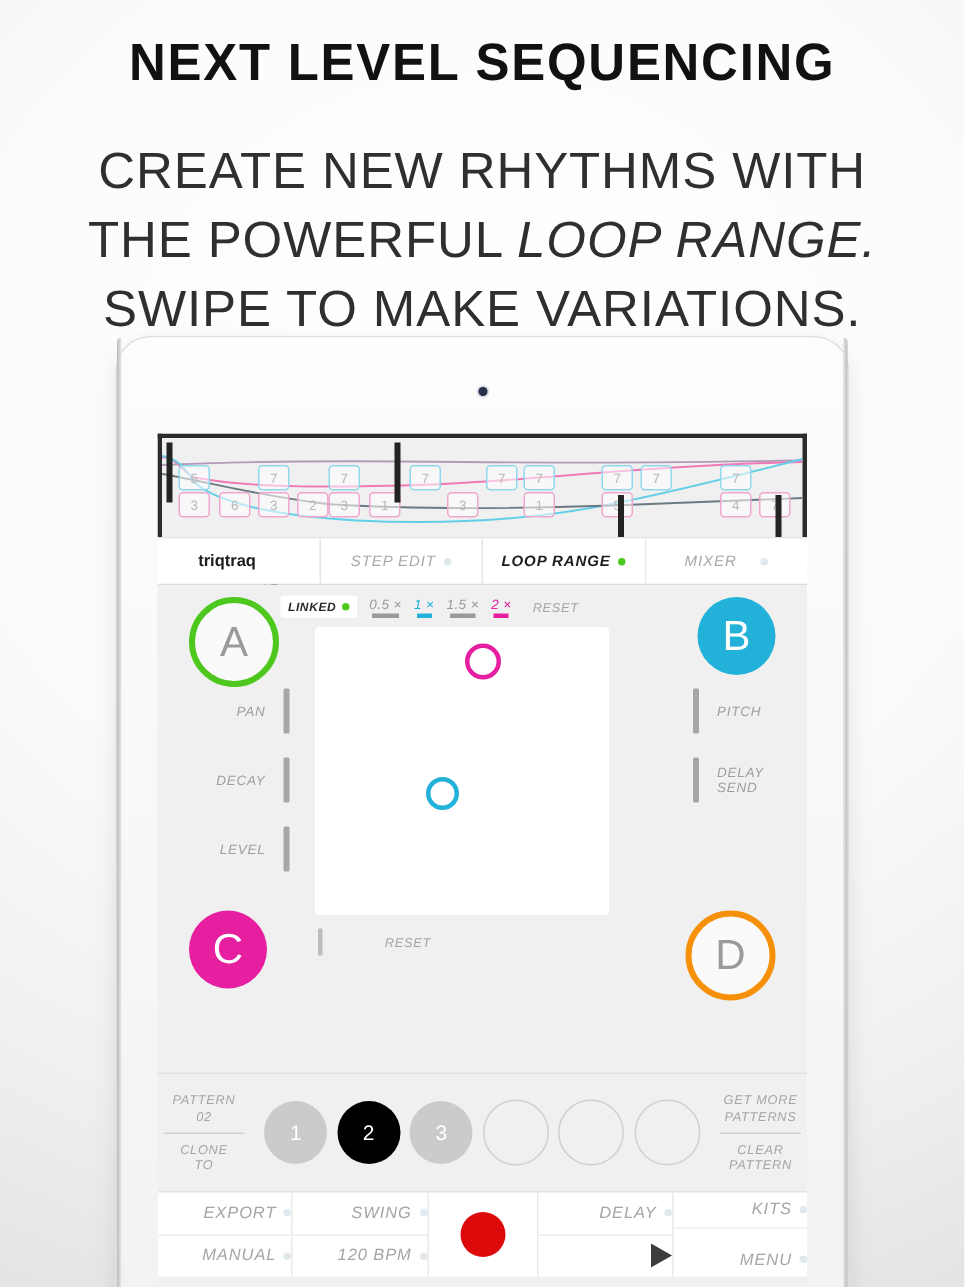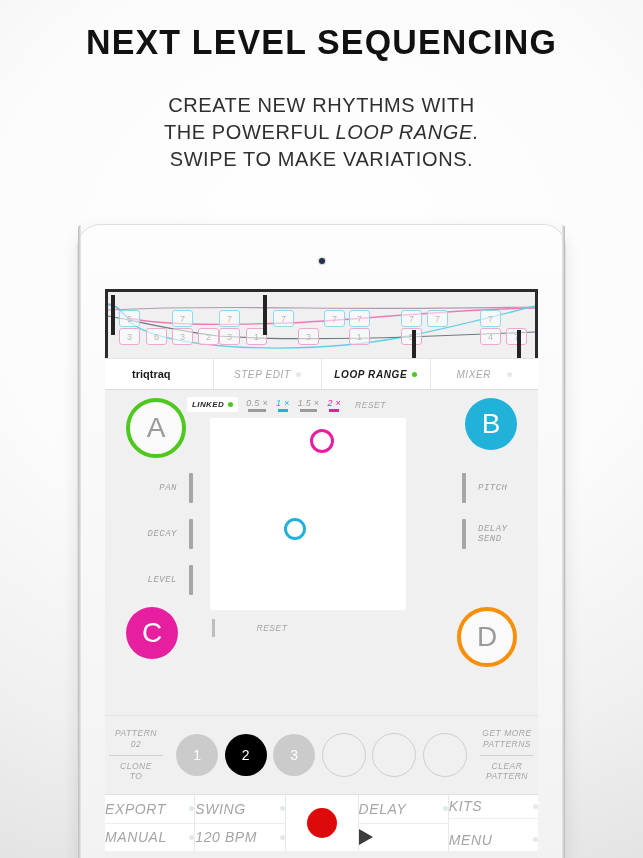--- a/index.html
+++ b/index.html
@@ -26,21 +26,21 @@
     letter-spacing:1.2px;
     color:#111111;
     line-height:1.05;
     font-stretch:condensed;
     transform:scaleX(.97);
   }
   #subhead{
     position:absolute;left:0;right:0;top:92px;
     text-align:center;
     color:#2f2f2f;
-    font-size:20px;
+    font-size:34px;
     line-height:1.35;
     letter-spacing:.6px;
     font-weight:300;
   }
   #subhead .ln{display:block;}
   #subhead .ital{font-style:italic;}
 
   
   #device{
     position:absolute;
@@ -165,21 +165,21 @@
 
   
   #reset-bottom{
     position:absolute;left:105px;top:228px;width:196px;height:20px;
     display:flex;align-items:center;
   }
   #reset-bottom .vbar{width:2.5px;height:18px;background:#bdbdbd;margin-left:2px;}
   #reset-bottom .lbl{margin-left:42px;font-size:8.5px;font-style:italic;color:#a5a5a5;letter-spacing:.5px;}
 
   
-  .params{position:absolute;top:82px;width:80px;font-family:Liberation Mono, monospace;}
+  .params{position:absolute;top:68px;width:80px;}
   #params-left{left:8px;}
   #params-right{right:8px;}
   .prow{
     display:flex;align-items:center;height:32px;margin-bottom:14px;
     font-size:9px;font-style:italic;color:#9f9f9f;letter-spacing:.5px;
   }
   #params-left .prow{justify-content:flex-end;}
   #params-right .prow{justify-content:flex-start;margin-left:12px;}
   .pbar{width:4px;height:30px;background:#a6a6a6;border-radius:1px;}
   #params-left .pbar{margin-left:12px;}
@@ -214,22 +214,22 @@
 
   
   #toolbar{
     position:relative;height:56px;background:#ffffff;
     border-top:1px solid #e1e1e1;
     display:flex;
   }
   .tcol{flex:1;border-right:1px solid #e9e9e9;display:flex;flex-direction:column;}
   .tcol:last-child{border-right:none;gap:10px;}
   .tcell{
-    flex:1;display:flex;align-items:center;justify-content:space-between;gap:5px;
-    font-size:14px;font-style:italic;color:#a5a5a5;letter-spacing:.6px;
+    flex:1;display:flex;align-items:center;justify-content:flex-end;gap:5px;
+    font-size:11px;font-style:italic;color:#a5a5a5;letter-spacing:.6px;
   }
   .tcell.top{border-bottom:1px solid #ededed;}
   .tcol.rec{flex:0 0 72px;align-items:center;justify-content:center;}
   #rec-dot{width:30px;height:30px;border-radius:50%;background:#dc0a0a;}
   #play-tri{
     width:0;height:0;border-left:14px solid #3d3d3d;
     border-top:8px solid transparent;border-bottom:8px solid transparent;
   }
 </style>
 </head>

